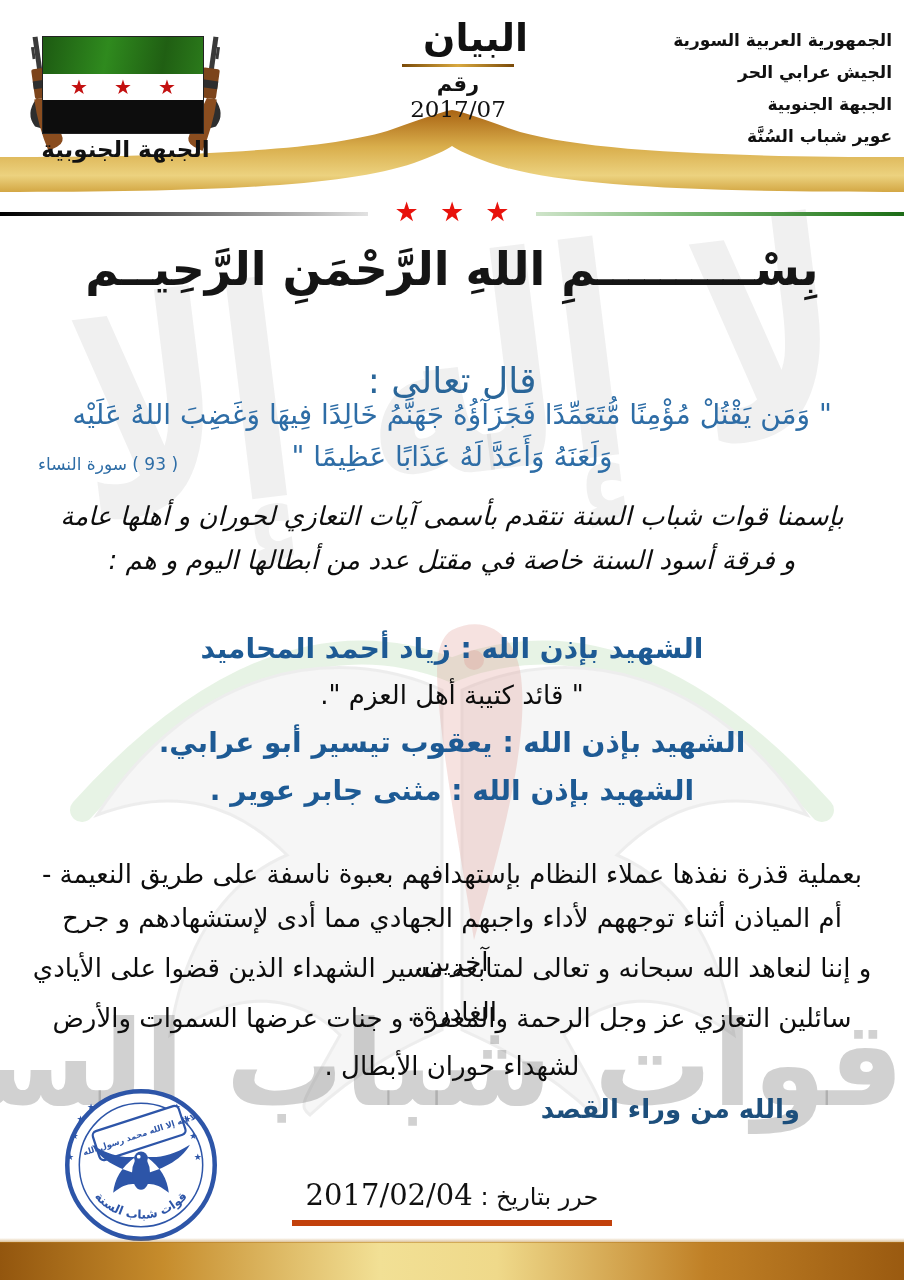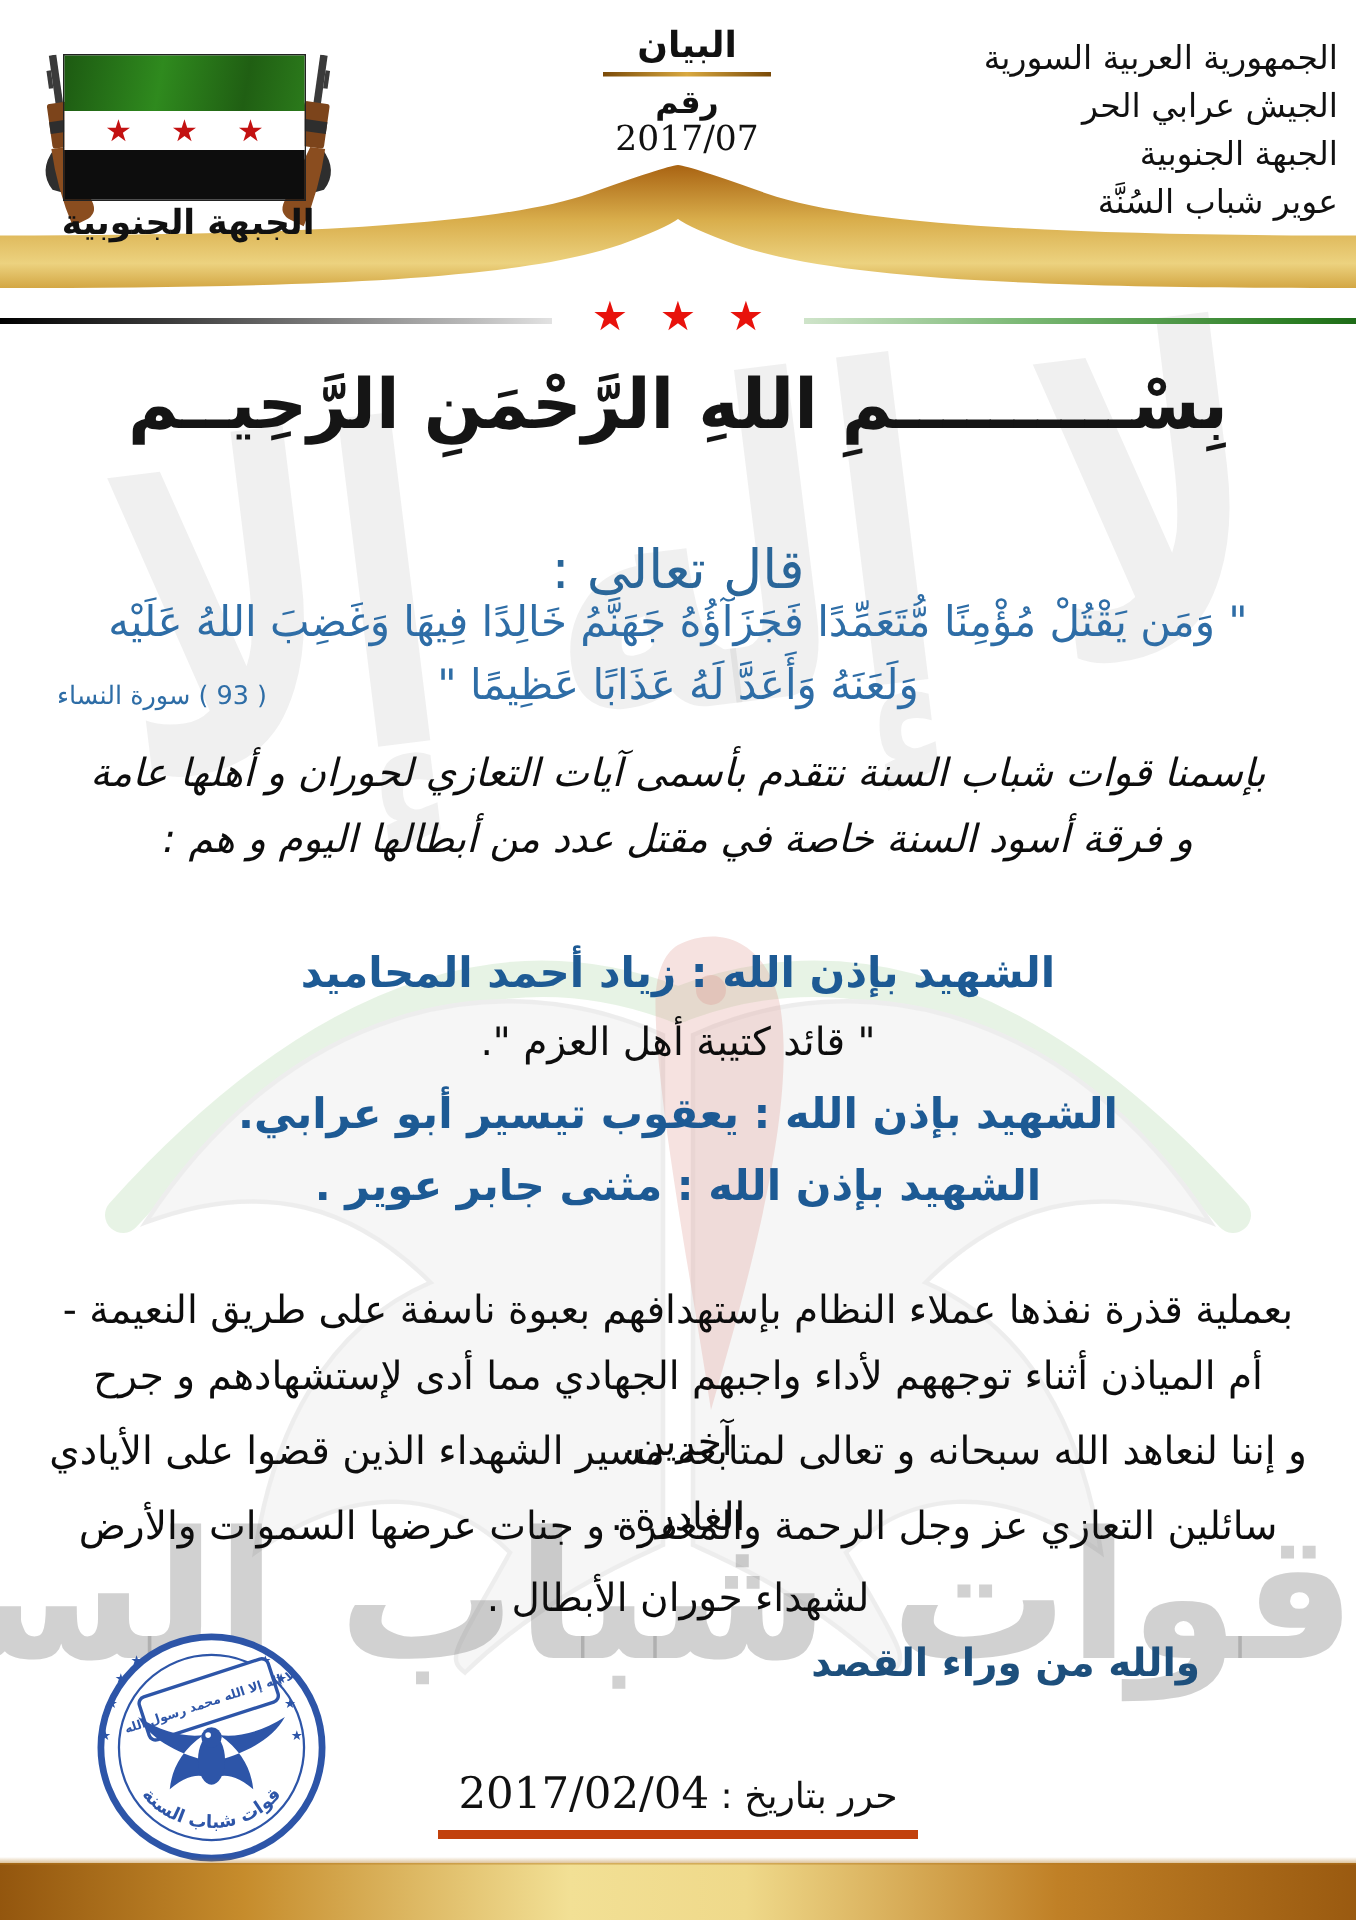--- a/index.html
+++ b/index.html
@@ -12,23 +12,23 @@
   .wm-callig{position:absolute;top:300px;left:40px;width:820px;height:420px;overflow:hidden;
              font-size:200px;font-weight:bold;color:rgba(40,40,40,0.07);
              transform:rotate(-7deg) scaleY(1.45);transform-origin:center;
              letter-spacing:-18px;white-space:nowrap;direction:rtl;}
   .wm-bigtext{position:absolute;top:995px;left:0;width:100%;text-align:center;
               font-size:118px;font-weight:bold;color:rgba(90,90,90,0.28);
               letter-spacing:2px;white-space:nowrap;}
 
   
   .org-block{position:absolute;top:24px;right:12px;width:300px;text-align:right;z-index:2;}
-  .org-line{font-size:22px;font-weight:normal;color:#111;line-height:32px;}
+  .org-line{font-size:17px;font-weight:bold;color:#111;line-height:32px;}
   .stmt-block{position:absolute;top:16px;left:388px;width:140px;text-align:center;z-index:2;}
-  .stmt-title{font-size:24px;font-weight:bold;color:#111;}
+  .stmt-title{font-size:38px;font-weight:bold;color:#111;text-align:right;}
   .stmt-underline{height:3px;width:112px;margin:4px auto 5px auto;
                   background:linear-gradient(90deg,#7a4a08,#d9a940,#7a4a08);}
   .stmt-number{font-size:21px;color:#111;}
   .stmt-number .lbl{font-weight:bold;}
   .stmt-number .num{font-family:"DejaVu Serif",serif;font-size:23px;}
 
   
   .emblem{position:absolute;top:28px;left:18px;width:215px;height:135px;z-index:2;}
   .rifle{position:absolute;top:8px;width:48px;height:122px;}
   .rifle.left{left:2px;transform:rotate(-8deg);}

